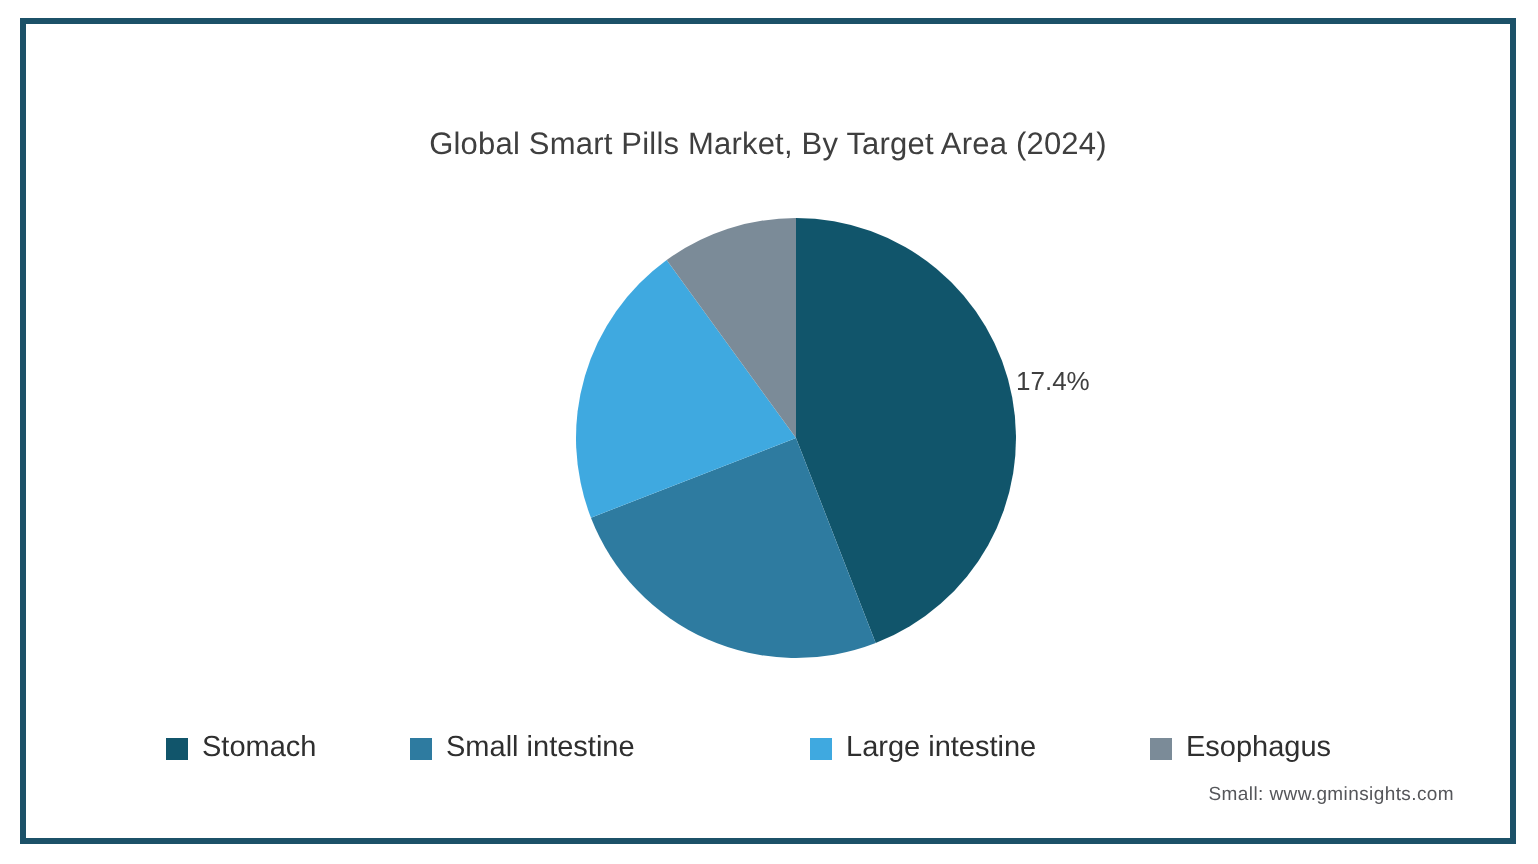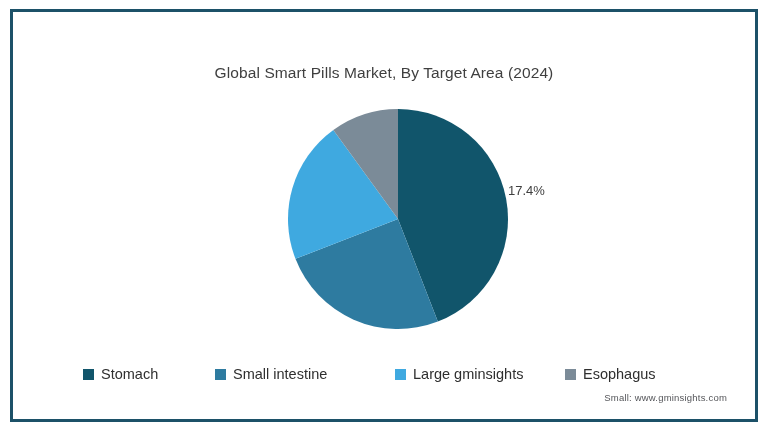--- a/index.html
+++ b/index.html
@@ -67,22 +67,22 @@
     height: 24px;
     display: flex;
     align-items: center;
   }
   .legend-item {
     display: flex;
     align-items: center;
     gap: 7px;
     white-space: nowrap;
   }
-  .legend-item.i0 { width: 132px; }
-  .legend-item.i1 { width: 180px; text-align: center; }
+  .legend-item.i0 { width: 122px; }
+  .legend-item.i1 { width: 200px; text-align: center; }
   .legend-item.i2 { width: 170px; }
   .legend-item.i3 { width: 130px; text-align: right; }
   .legend-swatch {
     width: 11px;
     height: 11px;
     flex: 0 0 auto;
     display: inline-block;
   }
   .legend-label {
     font-size: 14.5px;
@@ -123,21 +123,21 @@
       <div class="legend-item i0">
         <span class="legend-swatch" style="background: rgb(17, 85, 107);"></span>
         <span class="legend-label">Stomach</span>
       </div>
       <div class="legend-item i1">
         <span class="legend-swatch" style="background: rgb(46, 123, 160);"></span>
         <span class="legend-label">Small intestine</span>
       </div>
       <div class="legend-item i2">
         <span class="legend-swatch" style="background: rgb(63, 169, 224);"></span>
-        <span class="legend-label">Large gminsights</span>
+        <span class="legend-label">Large intestine</span>
       </div>
       <div class="legend-item i3">
         <span class="legend-swatch" style="background: rgb(123, 139, 152);"></span>
         <span class="legend-label">Esophagus</span>
       </div>
     </div>
 
     <div class="source">Small: www.gminsights.com</div>
 
   </div>

